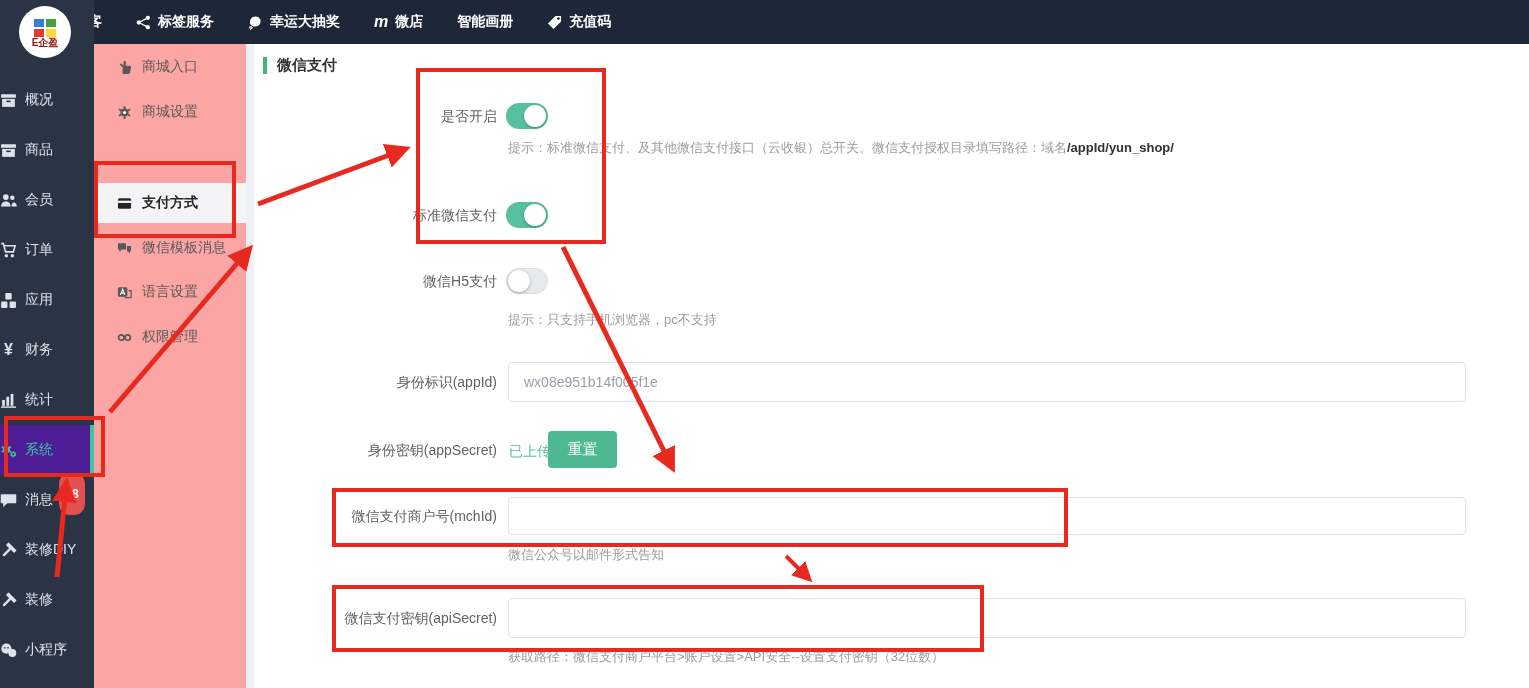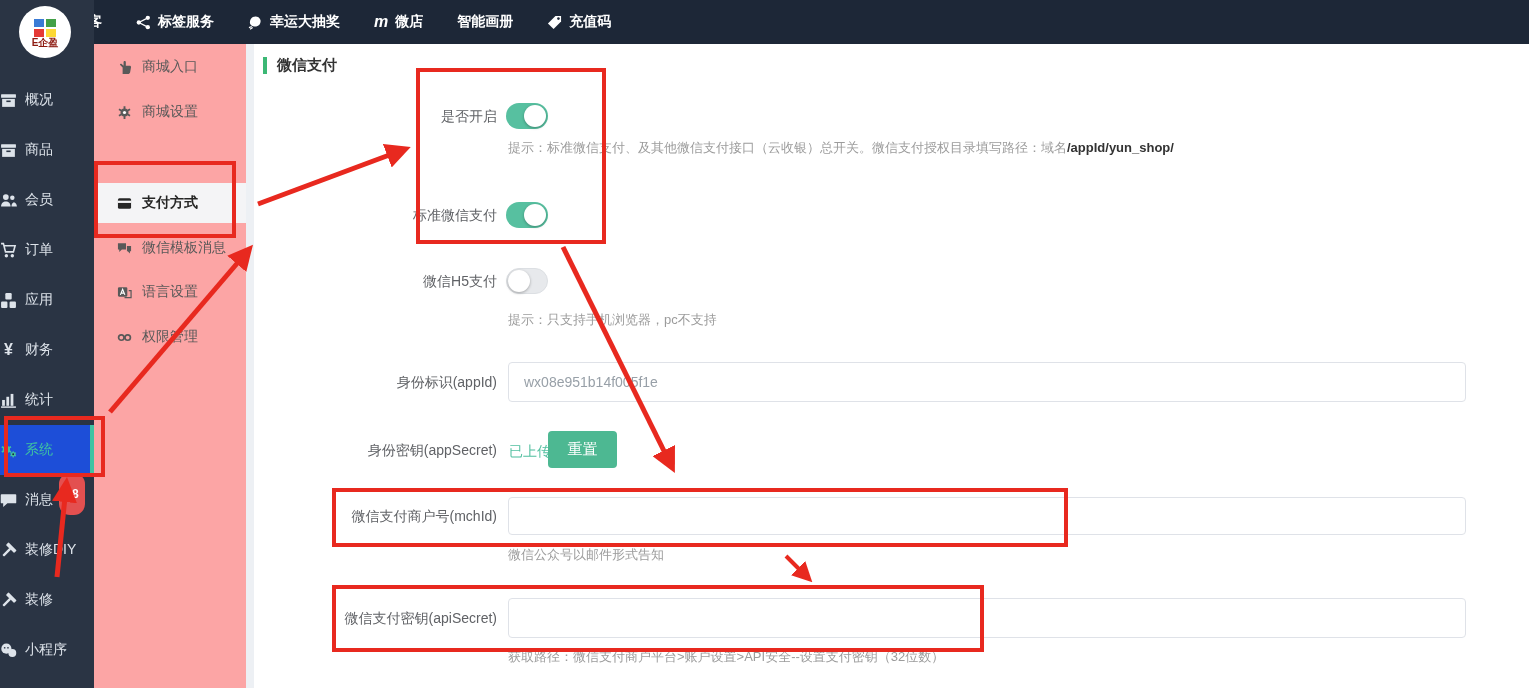--- a/index.html
+++ b/index.html
@@ -15,21 +15,21 @@
   .sidebar{position:absolute;left:0;top:0;width:94px;height:688px;background:#2a3444;z-index:3;}
   .logo{position:absolute;left:19px;top:6px;width:52px;height:52px;border-radius:50%;background:#fff;
         display:flex;flex-direction:column;align-items:center;justify-content:center;overflow:hidden;}
   .logo-blocks{display:grid;grid-template-columns:10px 10px;grid-template-rows:8px 8px;gap:2px;margin-top:3px;}
   .logo-blocks i{display:block;}
   .logo-text{font-size:10px;font-weight:bold;color:#8d1a10;line-height:1.2;}
   .side-item{position:absolute;left:0;width:94px;height:50px;display:flex;align-items:center;
              gap:8px;box-sizing:border-box;color:#dde3ea;font-size:14px;cursor:pointer;}
   .side-item svg{width:17px;height:17px;fill:currentColor;flex:none;}
   .side-item .glyph{font-size:16px;font-weight:bold;width:17px;text-align:center;flex:none;}
-  .side-item.selected{background:#1d4ed8;color:#3fc3a2;}
+  .side-item.selected{background:#4c1d95;color:#3fc3a2;}
   .side-item.selected::after{content:"";position:absolute;right:0;top:0;bottom:0;width:4px;background:#3fc3a2;}
   .badge{position:absolute;left:59px;top:473px;min-width:18px;height:20px;padding:11px 4px;border-radius:11px;
          background:#e35050;color:#fff;font-size:12px;font-weight:bold;display:flex;align-items:center;
          justify-content:center;z-index:4;}
   
   .submenu{position:absolute;left:94px;top:44px;width:152px;height:644px;background:#fca5a5;z-index:2;}
   .sub-item{position:absolute;left:0;width:152px;height:40px;display:flex;align-items:center;
             padding-left:23px;gap:10px;box-sizing:border-box;color:#595959;font-size:14px;cursor:pointer;}
   .sub-item svg{width:15px;height:15px;fill:currentColor;flex:none;}
   .sub-item.selected{background:#f4f4f6;color:#262626;font-weight:bold;text-align:center;}

